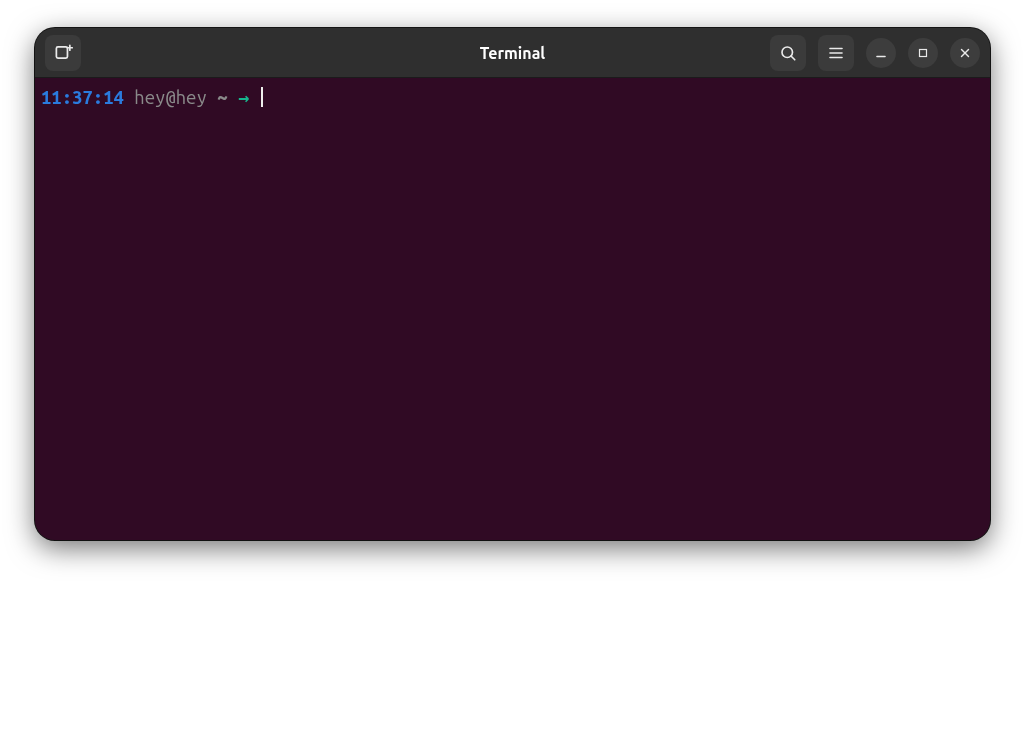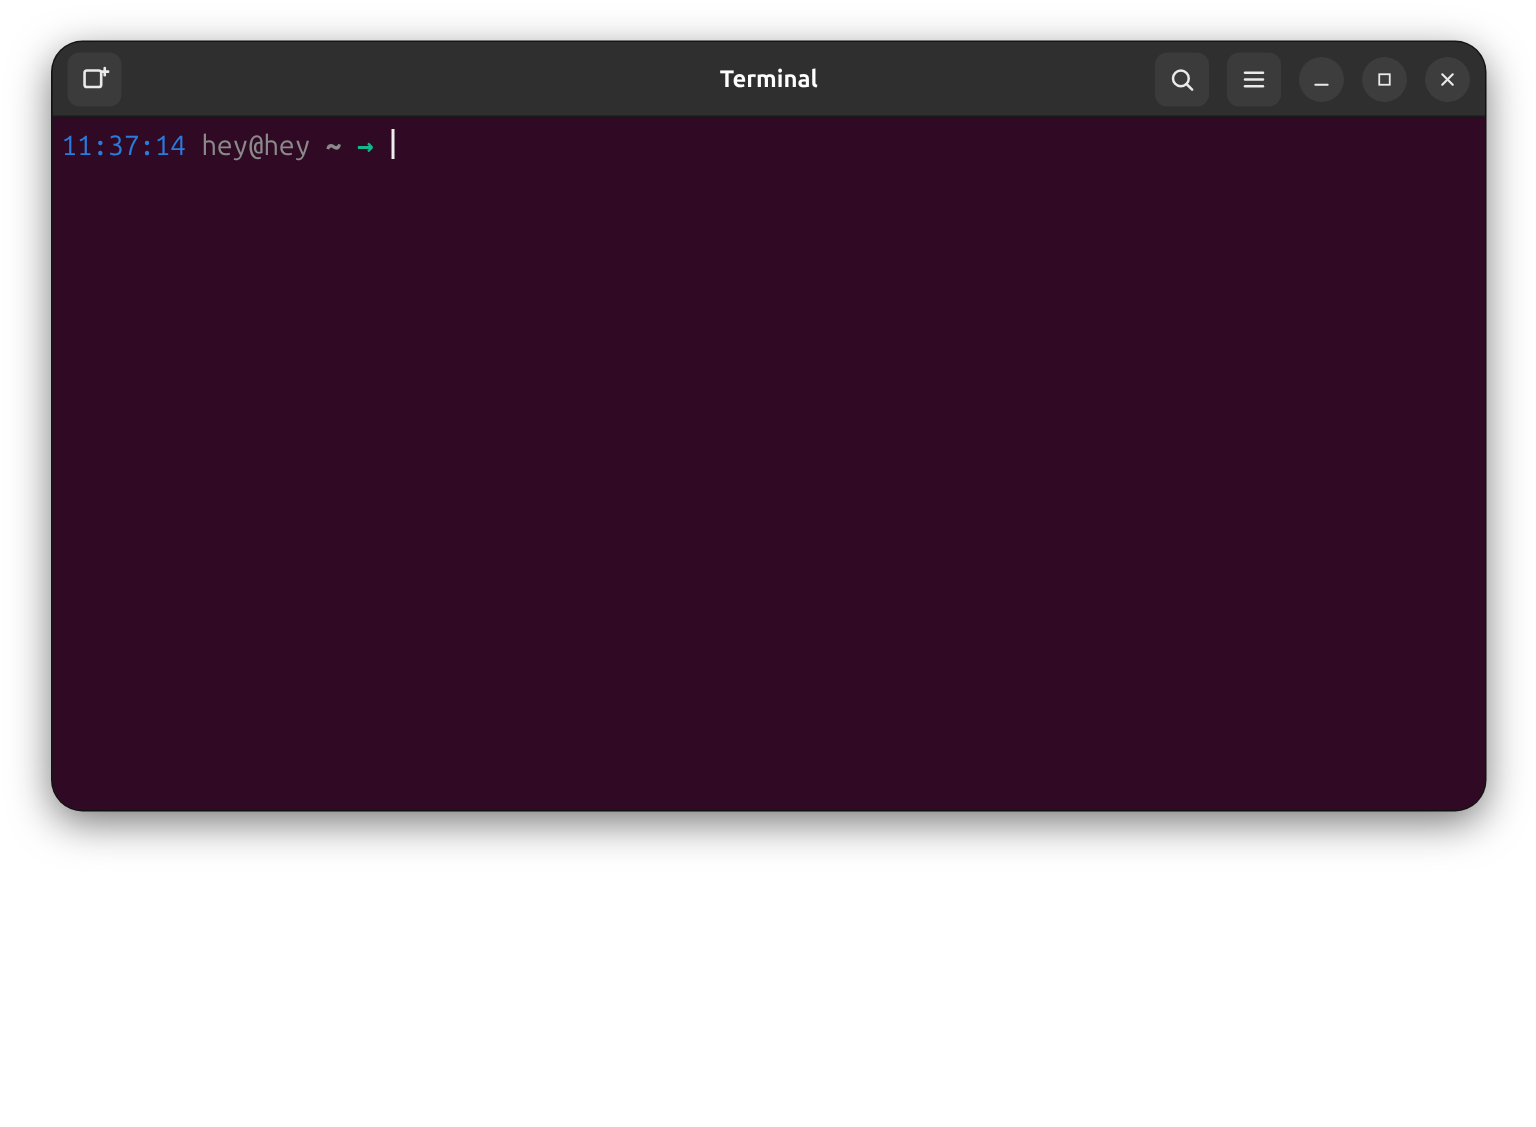--- a/index.html
+++ b/index.html
@@ -72,21 +72,21 @@
       flex: 1;
       background: #300a24;
       padding: 8px 6px;
       font-family: "Ubuntu Mono", "DejaVu Sans Mono", Menlo, Consolas, monospace;
       font-size: 18.5px;
       line-height: 22px;
       color: #eeeeec;
       white-space: pre;
       position: relative;
     }
-    .p-time  { color: #2a7bde; font-weight: 400; }
+    .p-time  { color: #2a7bde; font-weight: 700; }
     .p-user  { color: #8a8a8a; font-weight: 400; }
     .p-dir   { color: #8a8a8a; font-weight: 700; }
     .p-arrow { color: #17b58d; font-weight: 700; }
     .cursor {
       display: inline-block;
       width: 2px;
       height: 20px;
       background: #eeeeec;
       vertical-align: -3px;
       margin-left: 2px;

